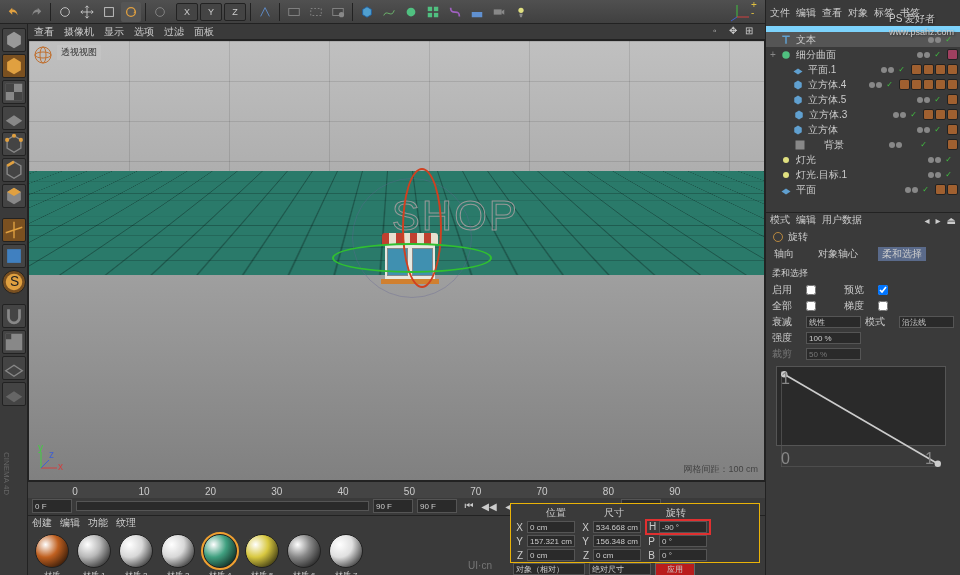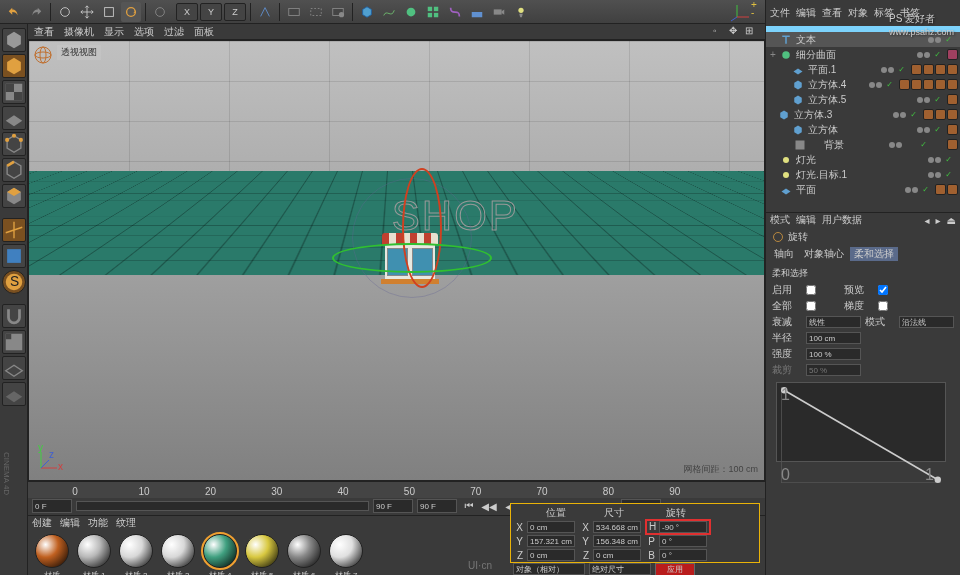--- a/index.html
+++ b/index.html
@@ -67,21 +67,21 @@
 .obj-exp{width:10px;text-align:center;cursor:pointer;color:#888}
 .obj-icon{width:12px;height:12px;display:inline-block}
 .obj-name{flex:1;padding-left:2px}
 .obj-dots{display:flex;gap:1px}
 .obj-dot{width:6px;height:6px;border-radius:50%}
 .obj-tags{display:flex;gap:1px;margin-left:4px}
 .obj-tag{width:11px;height:11px;border-radius:2px;border:1px solid #222}
 .attr-panel{border-top:1px solid #222}
 .attr-tabs{height:14px;display:flex;gap:6px;padding:0 4px;font-size:9px;align-items:center}
 .attr-title{padding:3px 6px;font-size:9px;display:flex;align-items:center;gap:4px}
-.attr-subtabs{display:flex;gap:2px;padding:0 4px;height:14px;align-items:flex-start;font-size:9px}
+.attr-subtabs{display:flex;gap:16px;padding:0 4px;height:14px;align-items:flex-start;font-size:9px}
 .attr-subtab{padding:0 4px;cursor:pointer}
 .attr-subtab.act{background:#5a6a8a}
 .attr-body{padding:4px 6px;font-size:9px}
 .attr-line{display:flex;align-items:center;height:16px;gap:4px}
 .attr-lbl{width:30px}
 .attr-inp{width:55px;height:12px;background:#2a2a2a;border:1px solid #555;color:#ccc;font-size:8px;padding:0 2px}
 .attr-chk{width:10px;height:10px}
 .falloff-graph{width:170px;height:80px;background:#2a2a2a;border:1px solid #555;margin:4px;position:relative}
 .falloff-line{position:absolute;left:4px;top:4px;right:4px;bottom:4px}
 .watermark{position:absolute;top:6px;right:6px;font-size:18px;color:rgba(255,255,255,0.85);font-family:"SimHei";text-shadow:1px 1px 2px rgba(0,0,0,0.5)}
@@ -520,21 +520,21 @@
           <span class="obj-name">立方体.5</span>
           <span class="obj-dots">
             <span class="obj-dot" style="background:#888"></span>
             <span class="obj-dot" style="background:#888"></span>
           </span>
           <span style="color: rgb(64, 192, 64); font-size: 8px; margin-left: 2px;">✓</span>
           <span class="obj-tags">
             <span class="obj-tag" style="background: rgb(160, 96, 48);"></span>
           </span>
         </div>
-        <div class="obj-row" style="padding-left: 0;">
+        <div class="obj-row" style="padding-left: 15px;">
           <span class="obj-exp"></span>
           <span class="obj-icon"><svg viewBox="0 0 16 16">
               <path d="M3 5l5-3 5 3v6l-5 3-5-3z" fill="#60a0d0"></path>
             </svg></span>
           <span class="obj-name">立方体.3</span>
           <span class="obj-dots">
             <span class="obj-dot" style="background:#888"></span>
             <span class="obj-dot" style="background:#888"></span>
           </span>
           <span style="color: rgb(64, 192, 64); font-size: 8px; margin-left: 2px;">✓</span>
@@ -652,24 +652,20 @@
           <input type="checkbox" class="attr-chk" style="">
           <span style="width:20px"></span>
           <span class="attr-lbl">梯度</span>
           <input type="checkbox" class="attr-chk" style="">
         </div>
         <div class="attr-line">
           <span class="attr-lbl">衰减</span>
           <input class="attr-inp" value="线性" style="">
           <span class="attr-lbl">模式</span>
           <input class="attr-inp" value="沿法线" style="">
-        </div>
-        <div class="attr-line">
-          <span class="attr-lbl">半径</span>
-          <input class="attr-inp" value="100 cm" style="">
         </div>
         <div class="attr-line">
           <span class="attr-lbl">强度</span>
           <input class="attr-inp" value="100 %" style="">
         </div>
         <div class="attr-line">
           <span class="attr-lbl" style="color:#777">裁剪</span>
           <input class="attr-inp" style="color: rgb(119, 119, 119);" value="50 %">
         </div>
         <div class="falloff-graph">

